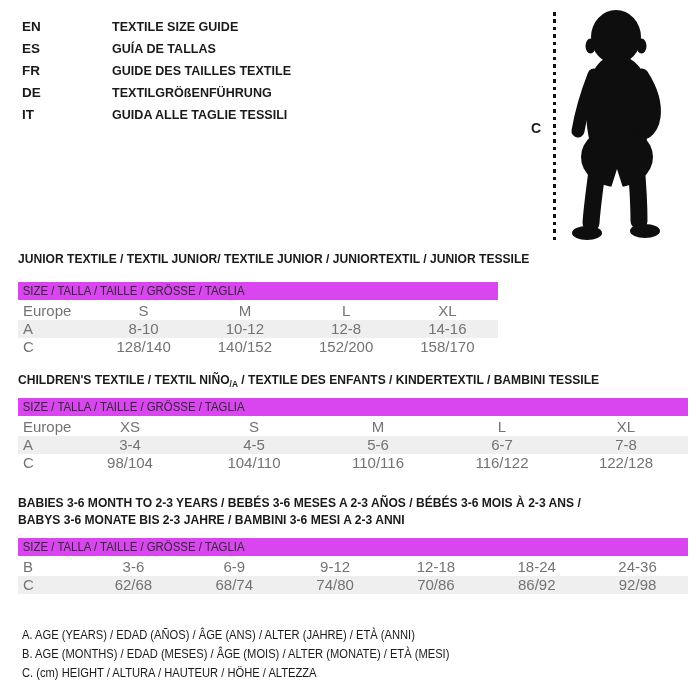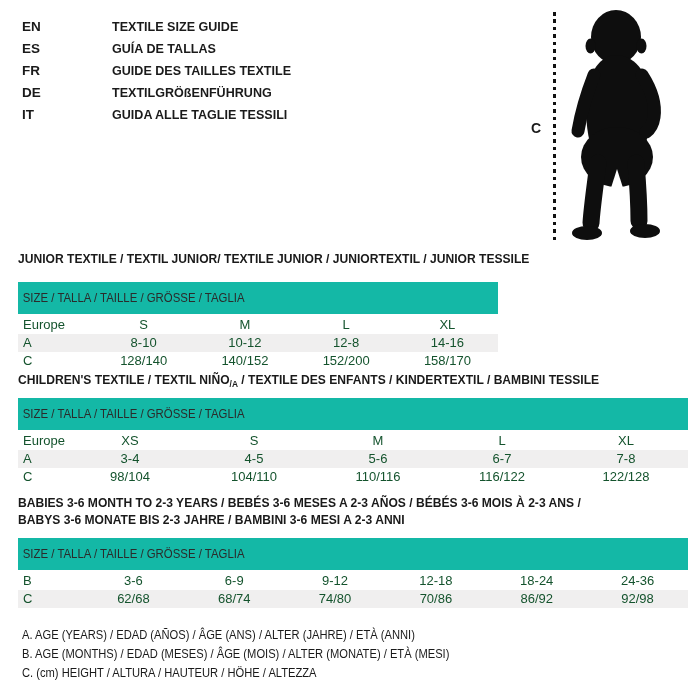--- a/index.html
+++ b/index.html
@@ -23,23 +23,23 @@
   .baby{position:absolute;left:560px;top:5px;}
 
   
   .sec-title{position:absolute;left:18px;font-weight:bold;font-size:13px;line-height:17px;}
   .sub{font-size:9px;vertical-align:-3px;font-weight:bold;}
 
   
   .size-table{position:absolute;left:18px;}
   .t1{width:480px;}
   .t2,.t3{width:670px;}
-  .bar{height:32px;background:#14b8a6;margin-bottom:2px;display:flex;align-items:center;}
+  .bar{height:18px;background:#d946ef;margin-bottom:2px;display:flex;align-items:center;}
   .bar span{font-size:12px;color:#2b2b2b;padding-left:5px;transform:scaleX(0.95);transform-origin:0 50%;white-space:nowrap;}
-  .trow{display:flex;height:18px;line-height:18px;font-size:13px;color:#14532d;}
+  .trow{display:flex;height:18px;line-height:18px;font-size:15px;color:#737373;}
   .striped{background:#f0efef;}
   .tlabel{padding-left:5px;text-align:left;}
   .t1 .tlabel{width:70px;}
   .t2 .tlabel{width:45px;}
   .t3 .tlabel{width:60px;}
   .tcell{flex:1;text-align:center;}
 
   
   .notes{position:absolute;left:22px;top:626px;font-weight:normal;font-size:12px;line-height:19px;}
 </style>

